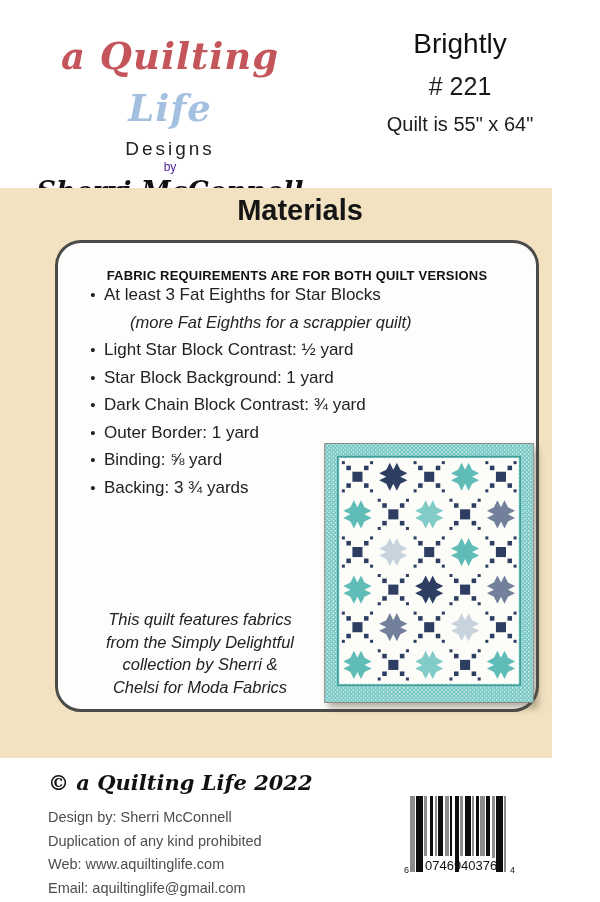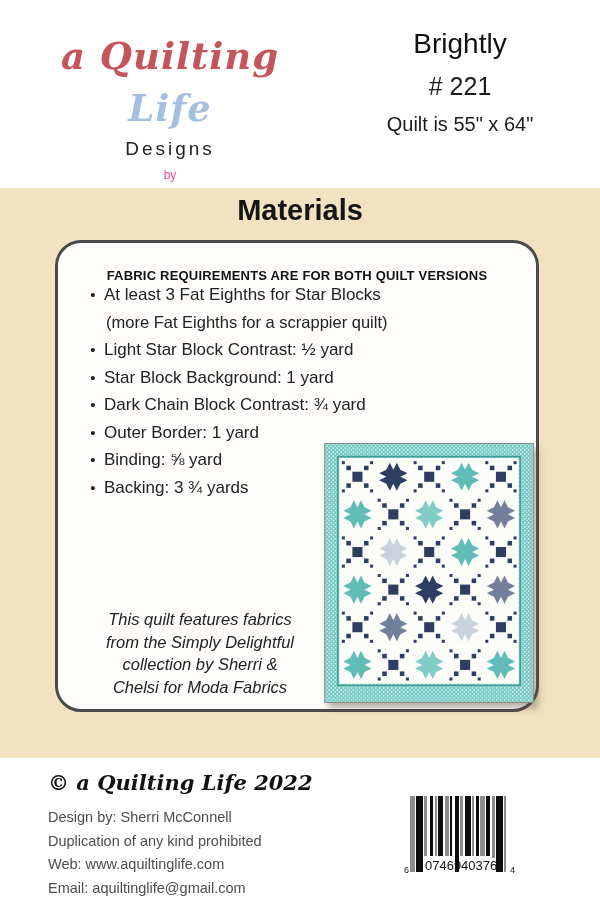--- a/index.html
+++ b/index.html
@@ -8,36 +8,36 @@
     font-family:"Liberation Sans","DejaVu Sans",sans-serif;color:#1c1c1c;
     overflow:hidden;
   }
   
   .header{position:absolute;left:0;top:0;width:600px;height:188px;background:#ffffff;}
   .logo{position:absolute;left:15px;top:30px;width:310px;text-align:center;}
   .logo-line1{font-family:"DejaVu Serif","Liberation Serif",serif;font-style:italic;font-weight:bold;font-size:37px;line-height:52px;letter-spacing:1px;}
   .logo-red{color:#c4555a;}
   .logo-blue{color:#a3c0e0;}
   .logo-designs{font-size:19px;letter-spacing:3px;color:#222;margin-top:4px;}
-  .logo-by{font-size:12px;color:#ec4899;margin-top:8px;}
+  .logo-by{font-size:12px;color:#4c1d95;margin-top:0;}
   .logo-author{font-family:"DejaVu Serif","Liberation Serif",serif;font-style:italic;font-weight:bold;font-size:27px;color:#111;margin-top:2px;}
   .pattern-head{position:absolute;left:340px;top:28px;width:240px;text-align:center;}
   .pattern-name{font-size:28px;color:#111;}
   .pattern-number{font-size:25px;margin-top:12px;}
   .pattern-size{font-size:20px;margin-top:12px;}
   
-  .band{position:absolute;left:0;top:188px;width:600px;height:570px;background:#f3e2c2;}
+  .band{position:absolute;left:0;top:188px;width:552px;height:570px;background:#f3e2c2;}
   .materials-title{position:absolute;left:0;top:6px;width:600px;text-align:center;font-size:29px;font-weight:600;color:#151515;}
   .panel{position:absolute;left:55px;top:52px;width:484px;height:472px;background:#fffdfb;
          border:3px solid #4a4a4a;border-radius:26px;box-sizing:border-box;}
   .panel-header{margin-top:25px;text-align:center;font-size:13px;font-weight:bold;letter-spacing:.2px;color:#111;}
   .mat-list{position:absolute;left:24px;top:38px;width:330px;}
   .mat-item{font-size:17px;line-height:27.5px;color:#222;white-space:nowrap;}
   .mat-item .bullet{display:inline-block;width:22px;text-align:center;font-size:15px;}
-  .mat-note{font-size:16.5px;line-height:27.5px;margin-left:24px;color:#222;white-space:nowrap;}
+  .mat-note{font-size:16.5px;font-style:italic;line-height:27.5px;margin-left:48px;color:#222;white-space:nowrap;}
   .fabric-note{position:absolute;left:12px;top:365px;width:260px;text-align:center;
                font-size:16.5px;font-style:italic;line-height:22.5px;color:#222;}
   .quilt-wrap{position:absolute;left:266px;top:200px;width:210px;height:260px;
               box-shadow:4px 5px 7px rgba(90,80,60,.45);}
   
   .footer{position:absolute;left:0;top:758px;width:600px;height:144px;background:#ffffff;}
   .copyright{position:absolute;left:48px;top:12px;font-family:"DejaVu Serif","Liberation Serif",serif;
              font-style:italic;font-weight:bold;font-size:21px;color:#111;}
   .foot-lines{position:absolute;left:48px;top:48px;}
   .foot-line{font-size:14.5px;line-height:23.5px;color:#4d4d4d;}

